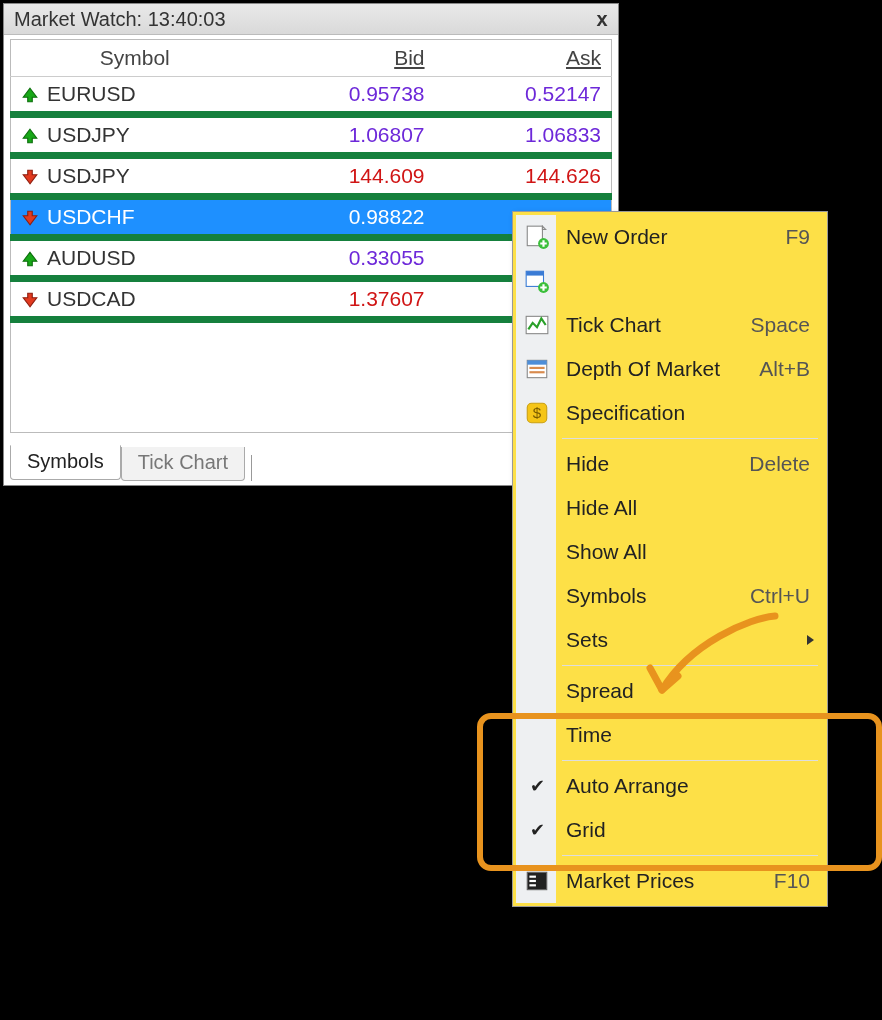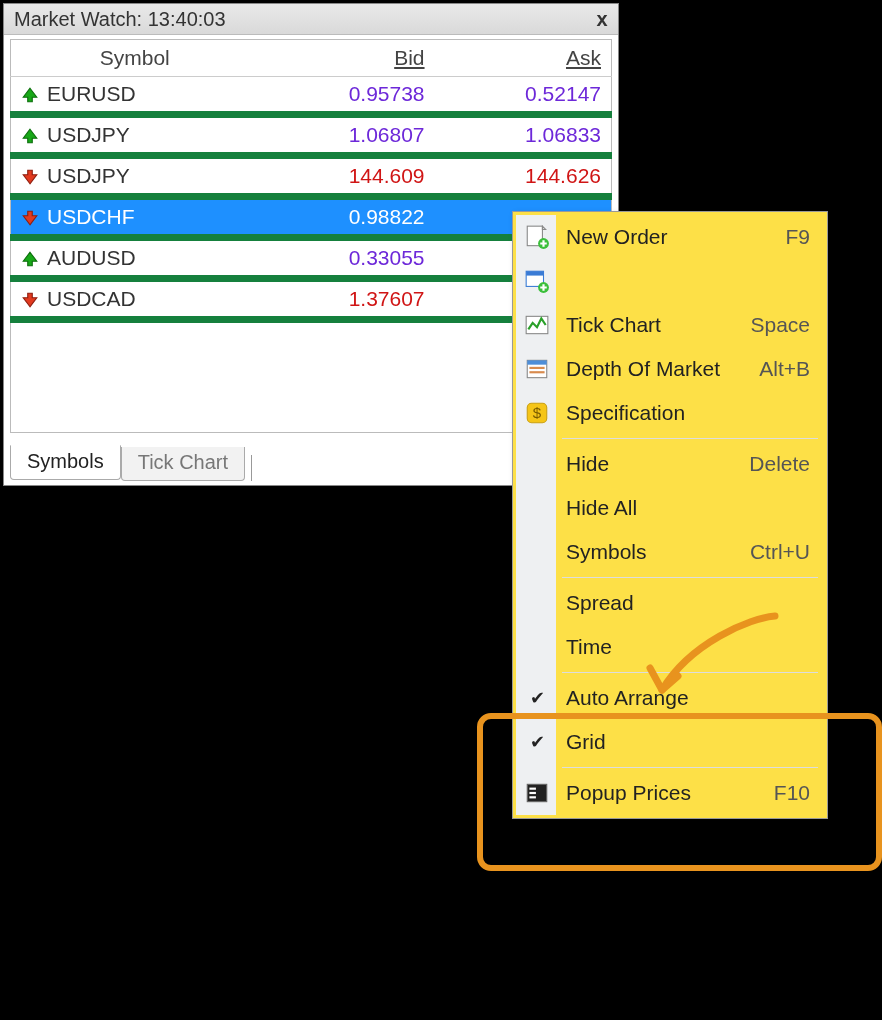--- a/index.html
+++ b/index.html
@@ -350,22 +350,29 @@
     <div class="ctx-sep"></div>
 
     <div class="ctx-item">
       <span class="ctx-label">Hide</span>
       <span class="ctx-accel">Delete</span>
     </div>
     <div class="ctx-item">
       <span class="ctx-label">Hide All</span>
     </div>
     <div class="ctx-item">
+      <span class="ctx-label">Show All</span>
+    </div>
+    <div class="ctx-item">
       <span class="ctx-label">Symbols</span>
       <span class="ctx-accel">Ctrl+U</span>
+    </div>
+    <div class="ctx-item">
+      <span class="ctx-label">Sets</span>
+      <span class="ctx-sub"></span>
     </div>
 
     <div class="ctx-sep"></div>
 
     <div class="ctx-item">
       <span class="ctx-label">Spread</span>
     </div>
     <div class="ctx-item">
       <span class="ctx-label">Time</span>
     </div>
@@ -385,21 +392,21 @@
 
     <div class="ctx-item">
       <span class="icon">
         <svg viewBox="0 0 24 24">
             <rect x="3" y="4" width="18" height="16" fill="#222" stroke="#666"></rect>
             <rect x="5" y="7" width="6" height="2" fill="#fff"></rect>
             <rect x="5" y="11" width="6" height="2" fill="#fff"></rect>
             <rect x="5" y="15" width="6" height="2" fill="#fff"></rect>
           </svg>
       </span>
-      <span class="ctx-label">Popup Prices</span>
+      <span class="ctx-label">Market Prices</span>
       <span class="ctx-accel">F10</span>
     </div>
 
   </div>
 </div>
 
 <div class="orange-box"></div>
 
 <svg class="orange-arrow" viewBox="0 0 150 100">
   <path d="M135 8 C 110 10, 50 35, 22 82" fill="none" stroke="#e8931e" stroke-width="7" stroke-linecap="round"></path>

